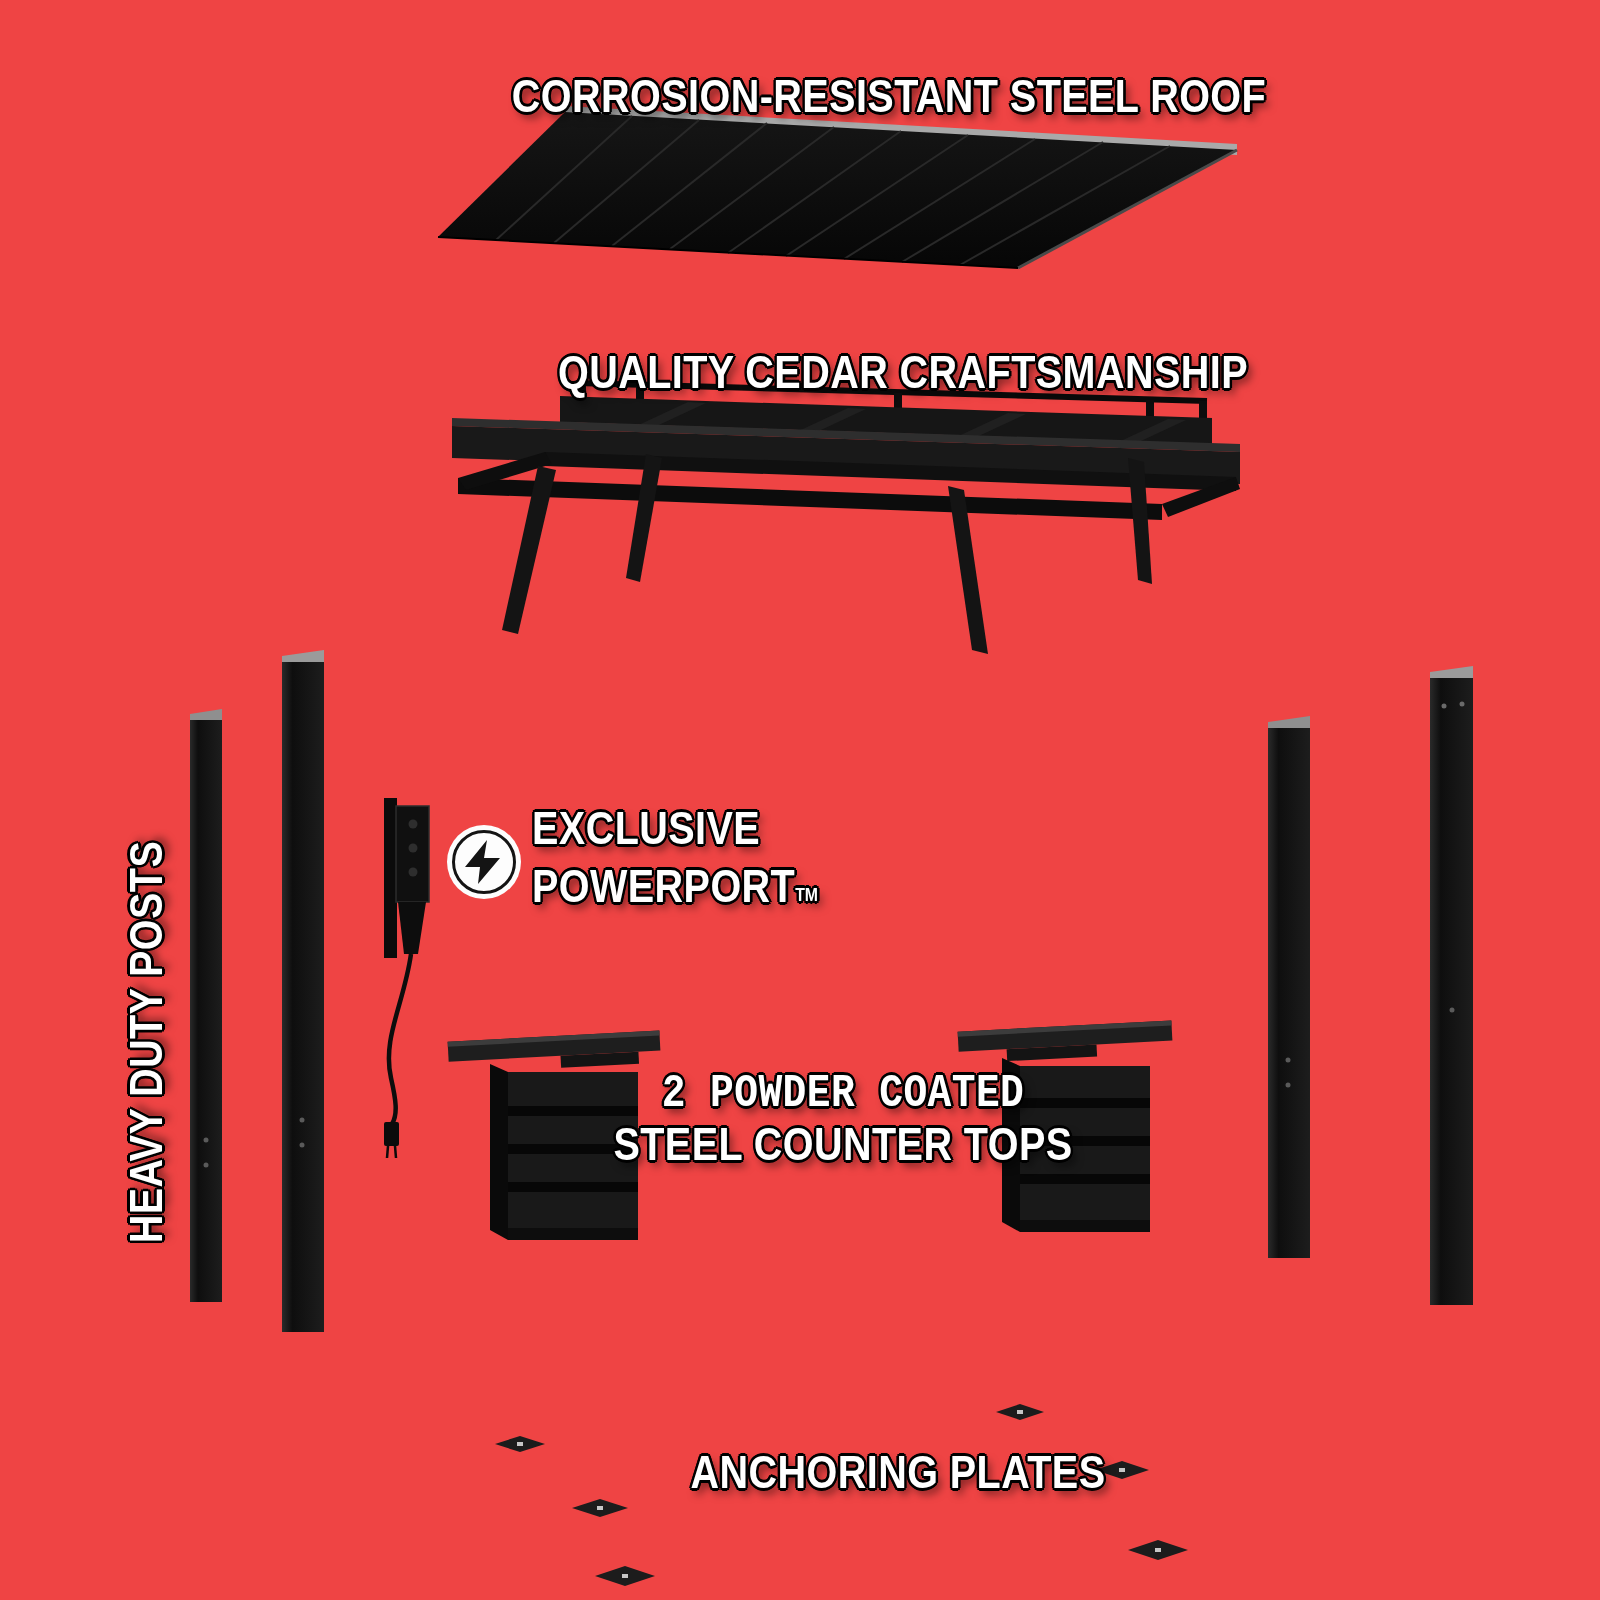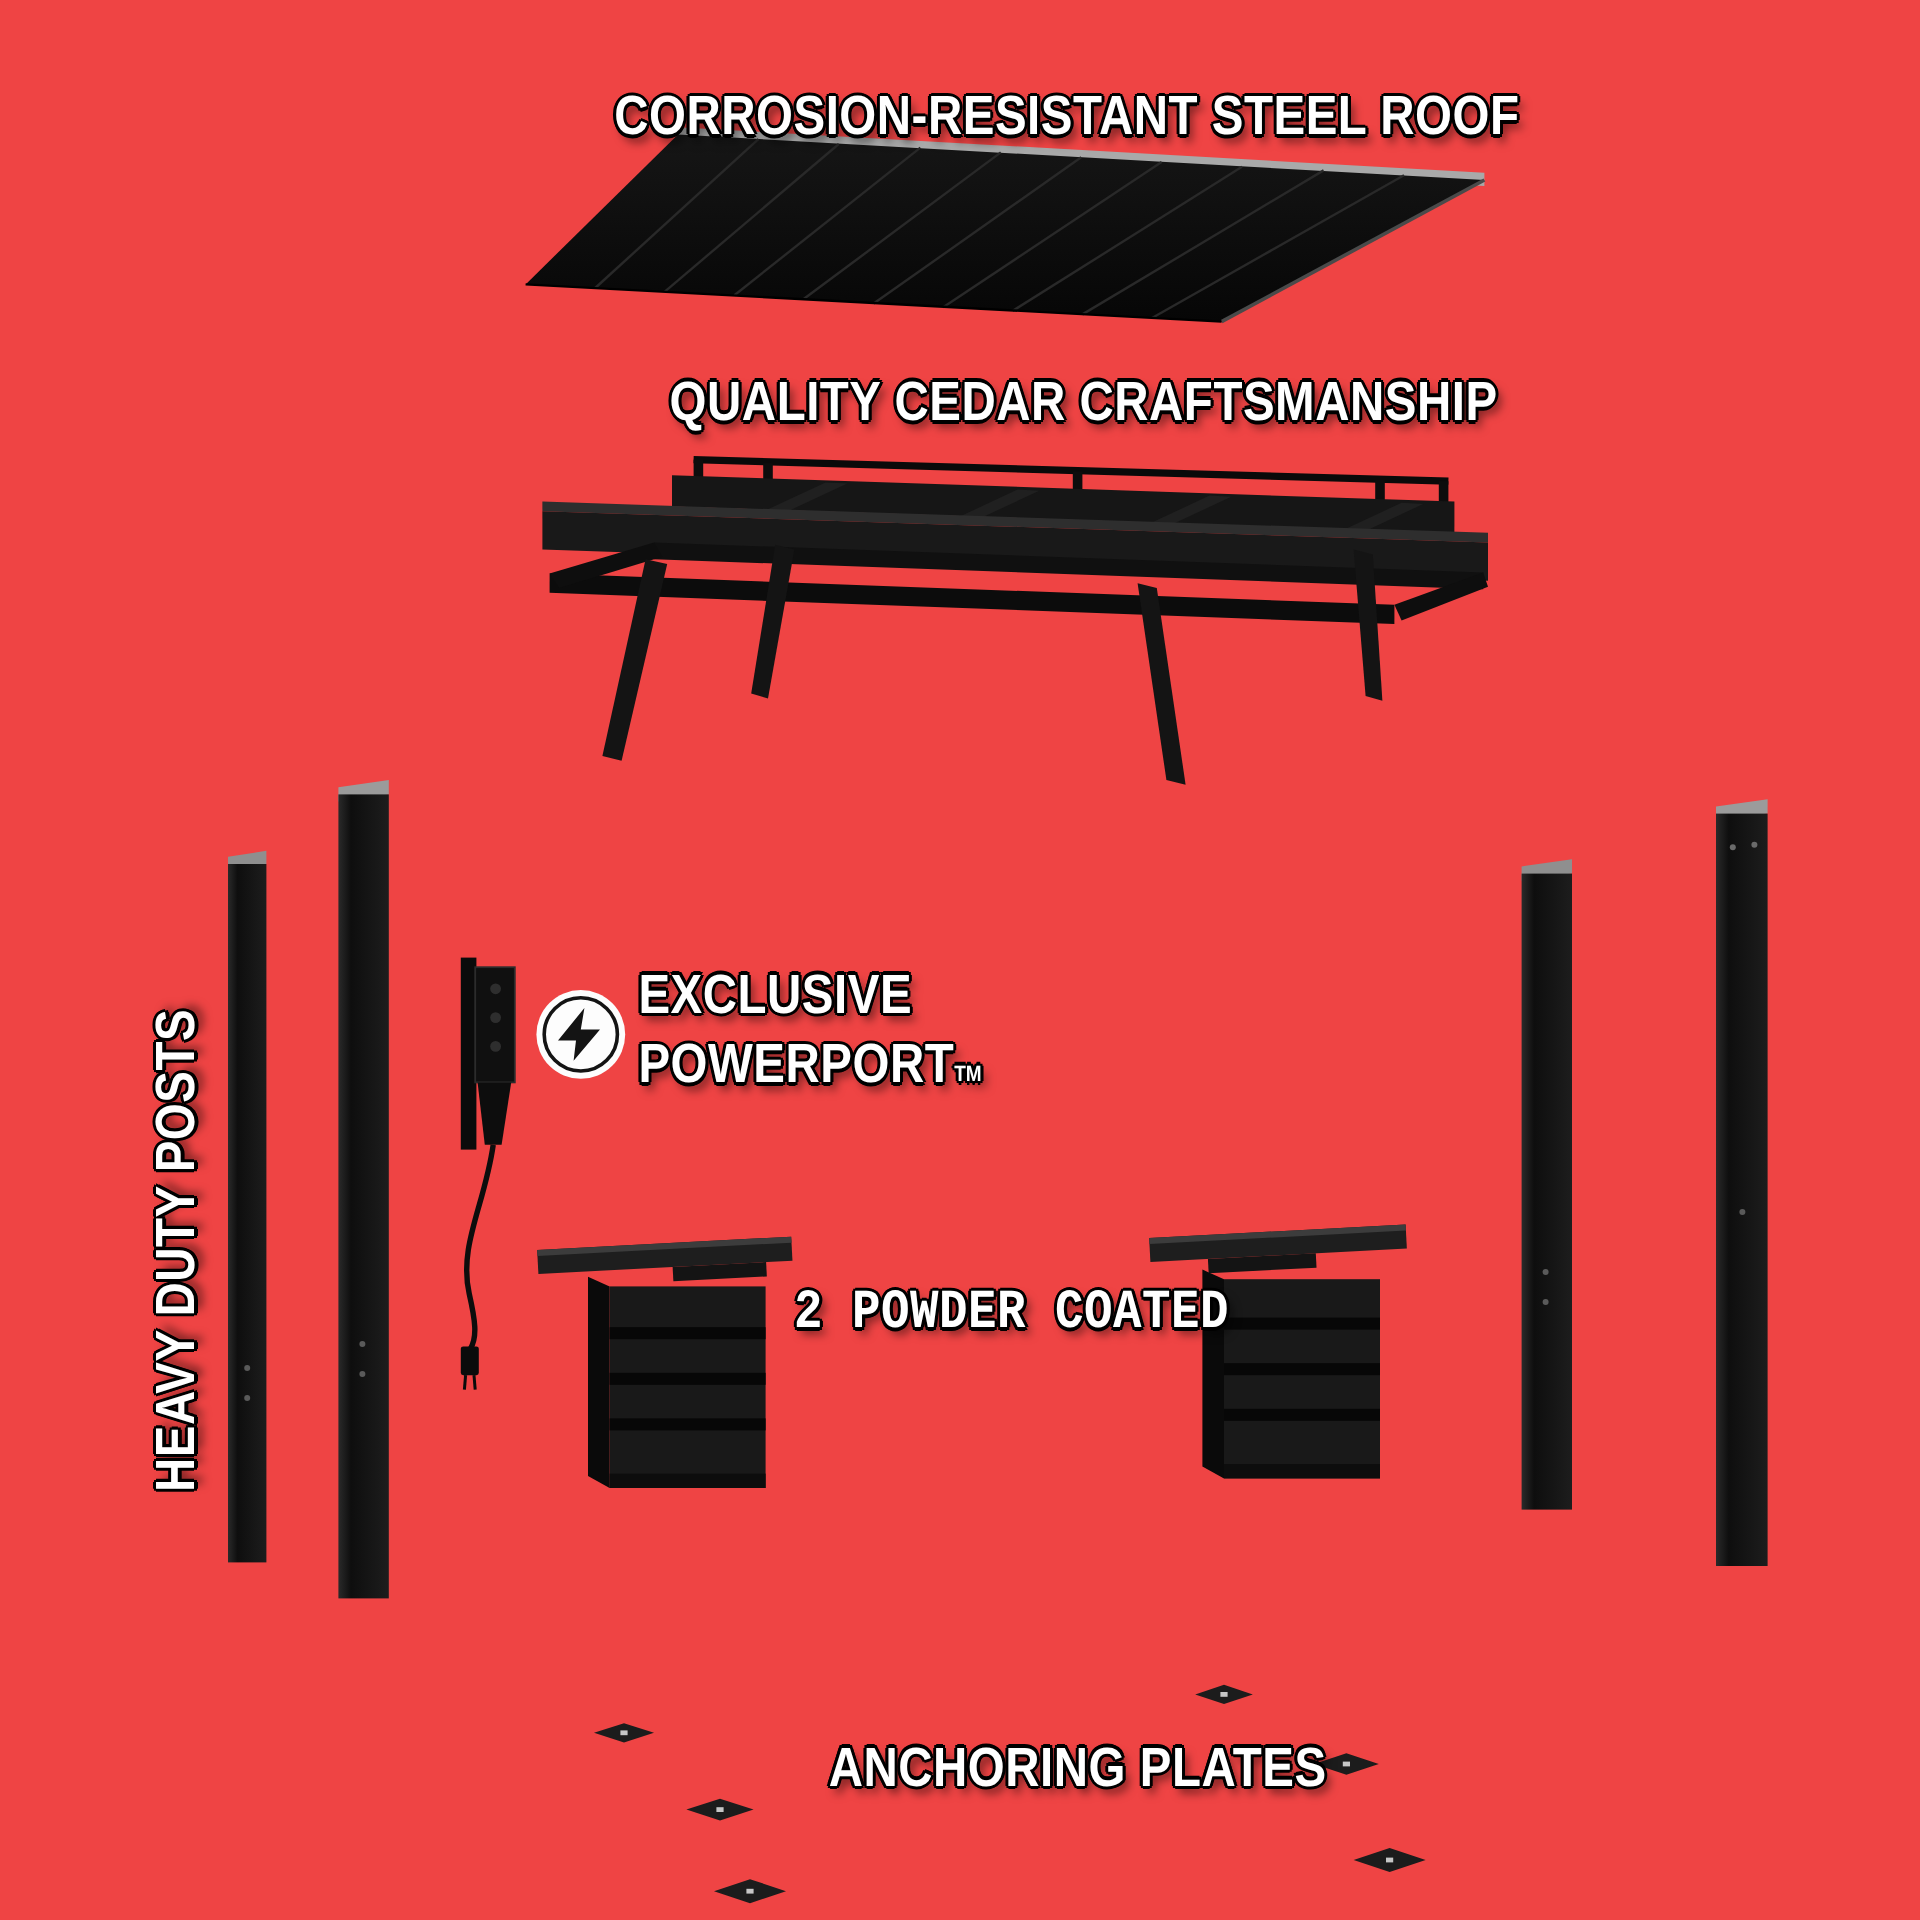--- a/index.html
+++ b/index.html
@@ -190,38 +190,41 @@
     <g>
       <polygon points="1128,1550 1158,1540 1188,1550 1158,1560" fill="#1c1c1c"></polygon>
       <rect x="1155" y="1548" width="6" height="4" fill="#c6c6c6"></rect>
     </g>
   </svg>
 
   <div class="label center" style="left:889px; top:96px;">
     <span class="tx">CORROSION-RESISTANT STEEL ROOF</span>
   </div>
 
-  <div class="label center" style="left:903px; top:334px;">
+  <div class="label center" style="left:903px; top:372px;">
     <span class="tx">QUALITY CEDAR CRAFTSMANSHIP</span>
   </div>
 
   <div class="label vertical" style="left:146px; top:1042px;">
     <span class="tx">HEAVY DUTY POSTS</span>
   </div>
 
   <div class="label leftal" style="left:532px; top:828px;text-decoration:underline;">
     <span class="tx">EXCLUSIVE</span>
   </div>
   <div class="label leftal" style="left:532px; top:886px;text-align:center;">
     <span class="tx">
       <span>POWERPORT</span><span class="tm">TM</span>
     </span>
   </div>
 
   <div class="label center" style="left:843px; top:1094px;font-family:Liberation Mono, monospace;">
     <span class="tx">2 POWDER COATED</span>
   </div>
+  <div class="label center" style="left:843px; top:1144px;">
+    <span class="tx">STEEL COUNTER TOPS</span>
+  </div>
 
   <div class="label center" style="left:898px; top:1472px;">
     <span class="tx">ANCHORING PLATES</span>
   </div>
 
 </div>
 
 </body></html>

